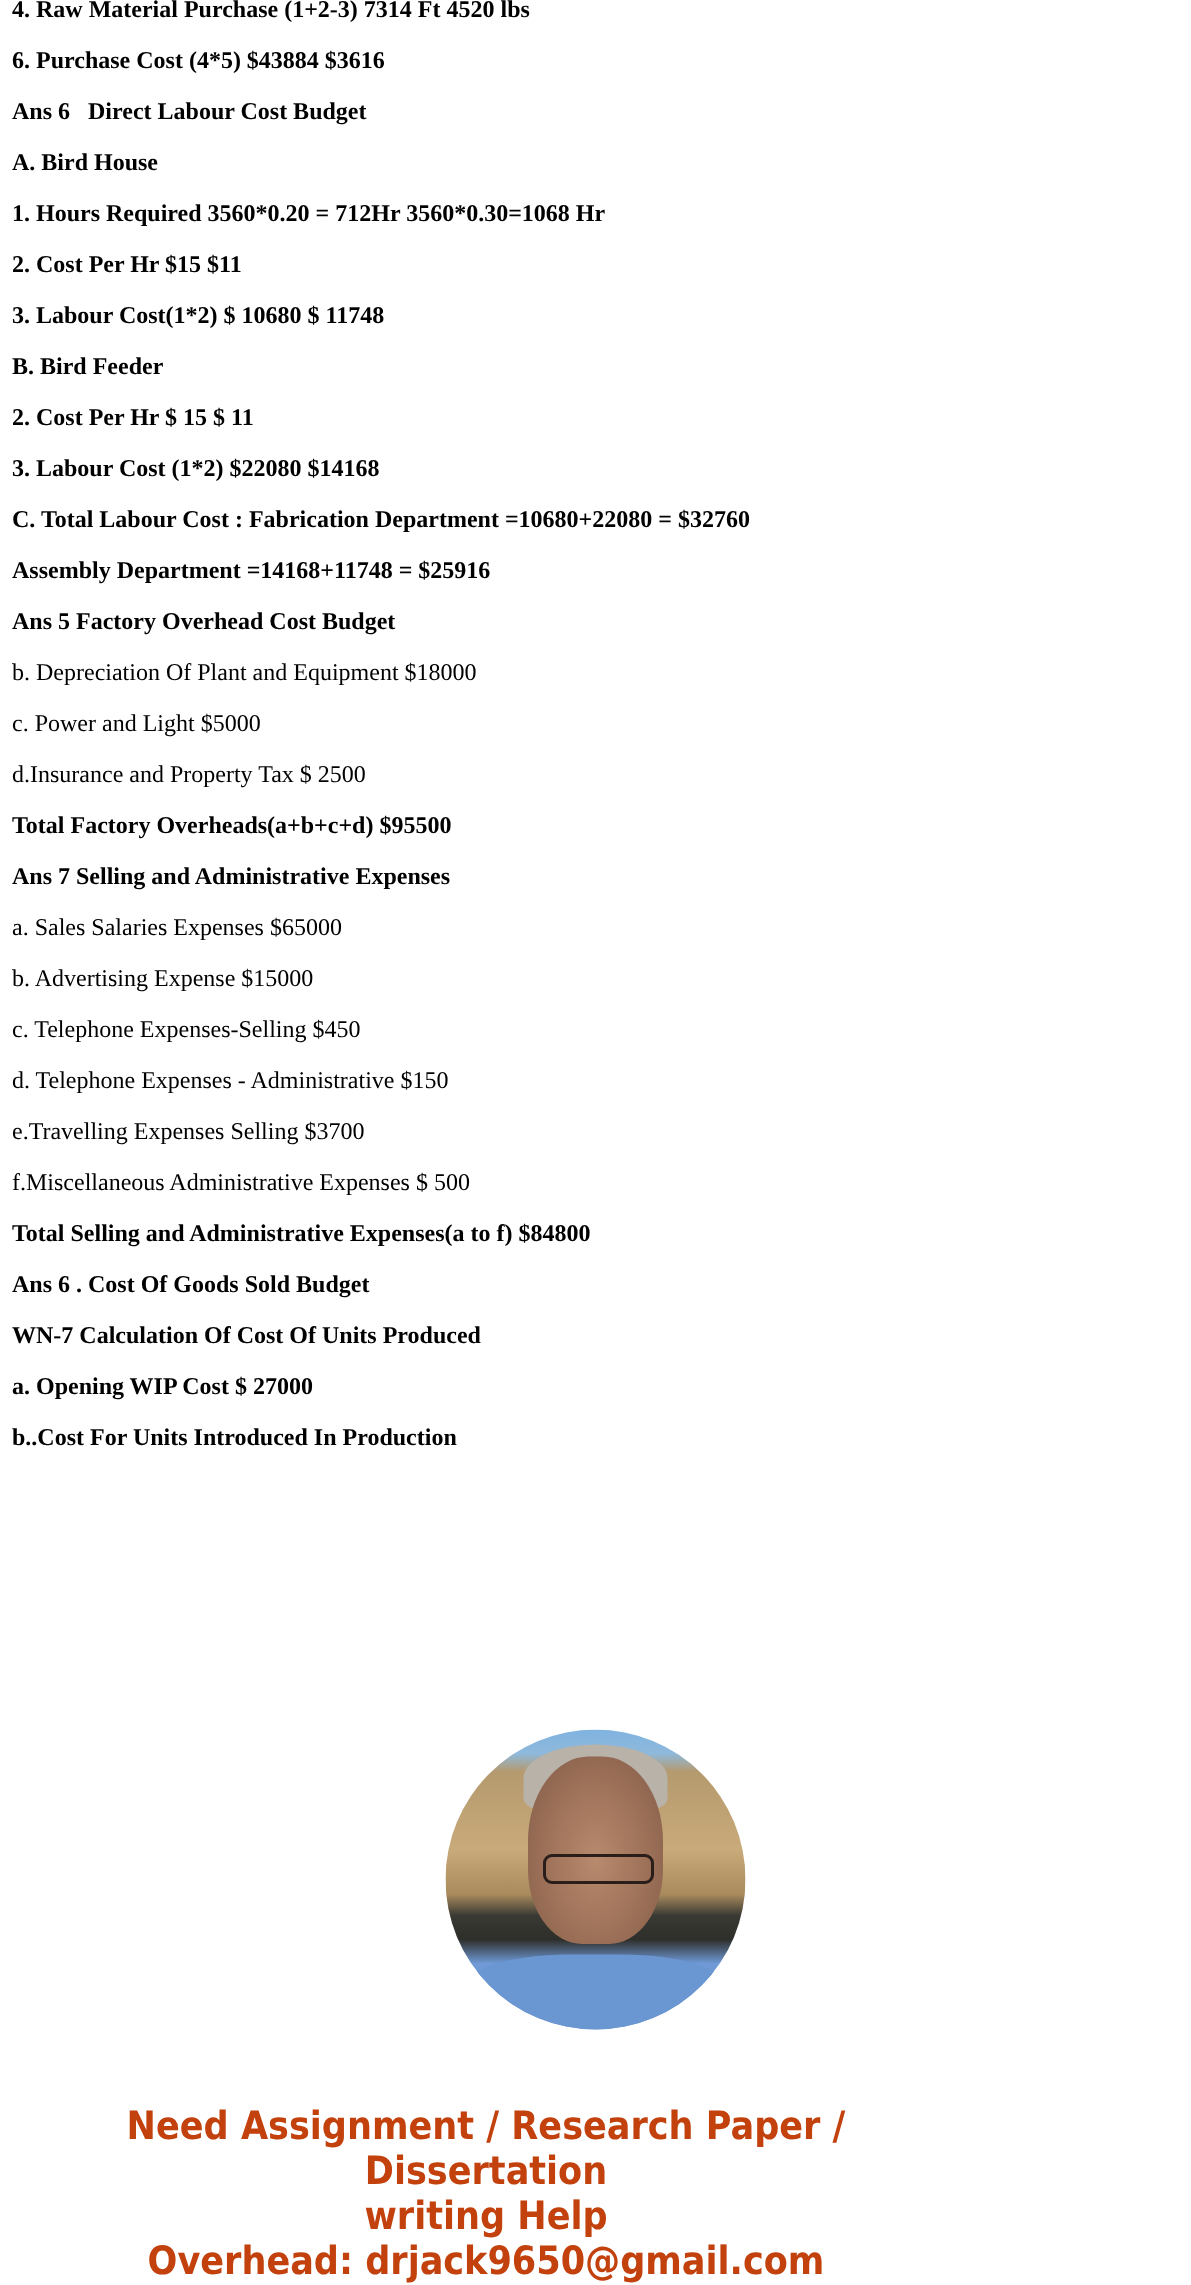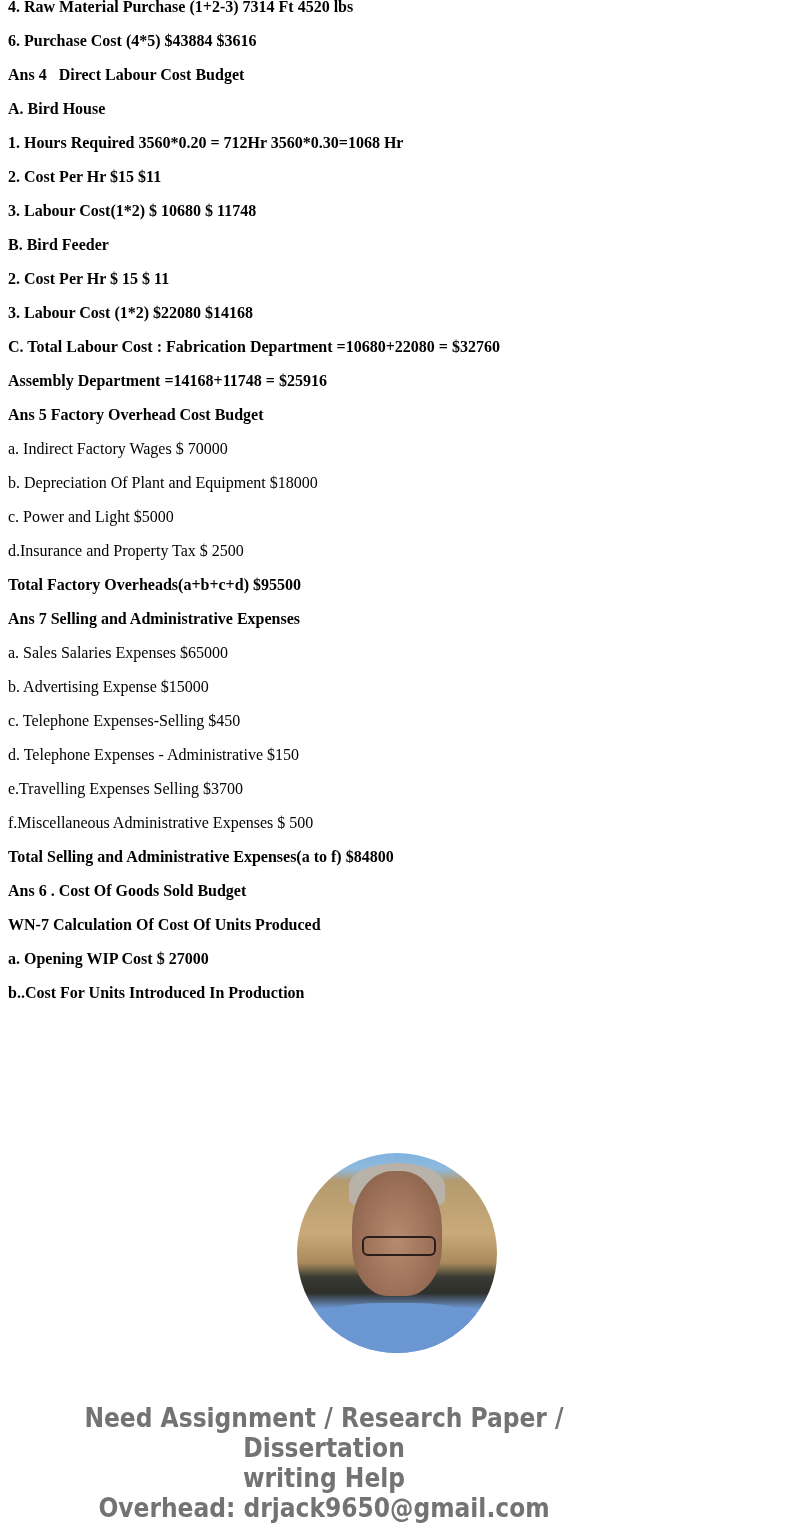--- a/index.html
+++ b/index.html
@@ -10,42 +10,41 @@
   .line.b { font-weight:bold; }
   .avatar-wrap { position:absolute; left:297px; top:1153px; width:200px; height:200px; border-radius:50%; overflow:hidden; }
   .avatar { width:200px; height:200px; position:relative;
     background:linear-gradient(180deg,#7fb3e0 0%,#8fb9dc 8%,#b49a6e 14%,#c9aa7a 40%,#a88a5c 55%,#3a3a34 62%,#2e2e2a 70%,#6f9ad6 78%,#6e98d4 100%); }
   .face { position:absolute; left:55px; top:18px; width:90px; height:125px; border-radius:45% 45% 40% 40%;
     background:radial-gradient(ellipse at 50% 55%,#b88a6e 0%,#9a6e56 60%,#7e5a48 100%); }
   .hair { position:absolute; left:52px; top:10px; width:96px; height:45px; border-radius:50% 50% 20% 20%; background:#b8b2a8; }
   .glasses { position:absolute; left:65px; top:83px; width:74px; height:20px; border:2px solid #2a1e1a; border-radius:6px; box-sizing:border-box; }
   .shirt { position:absolute; left:10px; top:150px; width:180px; height:60px; border-radius:40% 40% 0 0; background:#6a96d2; }
   .promo { position:absolute; left:0; top:1403px; width:648px; text-align:center;
-    font-family:"DejaVu Sans", sans-serif; font-weight:bold; font-size:26px; line-height:30px; color:#737373; }
+    font-family:"DejaVu Sans", sans-serif; font-weight:bold; font-size:26px; line-height:30px; color:#c2410c; }
   .promo div { font-stretch:condensed; }
 </style>
 </head>
 <body>
 
 <div class="doc">
   <div class="doc-inner" id="doc-lines">
       <div class="line b">4. Raw Material Purchase (1+2-3) 7314 Ft 4520 lbs</div>
       <div class="line b">6. Purchase Cost (4*5) $43884 $3616</div>
-      <div class="line b">Ans 4   Direct Labour Cost Budget</div>
+      <div class="line b">Ans 6   Direct Labour Cost Budget</div>
       <div class="line b">A. Bird House</div>
       <div class="line b">1. Hours Required 3560*0.20 = 712Hr 3560*0.30=1068 Hr</div>
       <div class="line b">2. Cost Per Hr $15 $11</div>
       <div class="line b">3. Labour Cost(1*2) $ 10680 $ 11748</div>
       <div class="line b">B. Bird Feeder</div>
       <div class="line b">2. Cost Per Hr $ 15 $ 11</div>
       <div class="line b">3. Labour Cost (1*2) $22080 $14168</div>
       <div class="line b">C. Total Labour Cost : Fabrication Department =10680+22080 = $32760</div>
       <div class="line b">Assembly Department =14168+11748 = $25916</div>
       <div class="line b">Ans 5 Factory Overhead Cost Budget</div>
-      <div class="line">a. Indirect Factory Wages $ 70000</div>
       <div class="line">b. Depreciation Of Plant and Equipment $18000</div>
       <div class="line">c. Power and Light $5000</div>
       <div class="line">d.Insurance and Property Tax $ 2500</div>
       <div class="line b">Total Factory Overheads(a+b+c+d) $95500</div>
       <div class="line b">Ans 7 Selling and Administrative Expenses</div>
       <div class="line">a. Sales Salaries Expenses $65000</div>
       <div class="line">b. Advertising Expense $15000</div>
       <div class="line">c. Telephone Expenses-Selling $450</div>
       <div class="line">d. Telephone Expenses - Administrative $150</div>
       <div class="line">e.Travelling Expenses Selling $3700</div>

